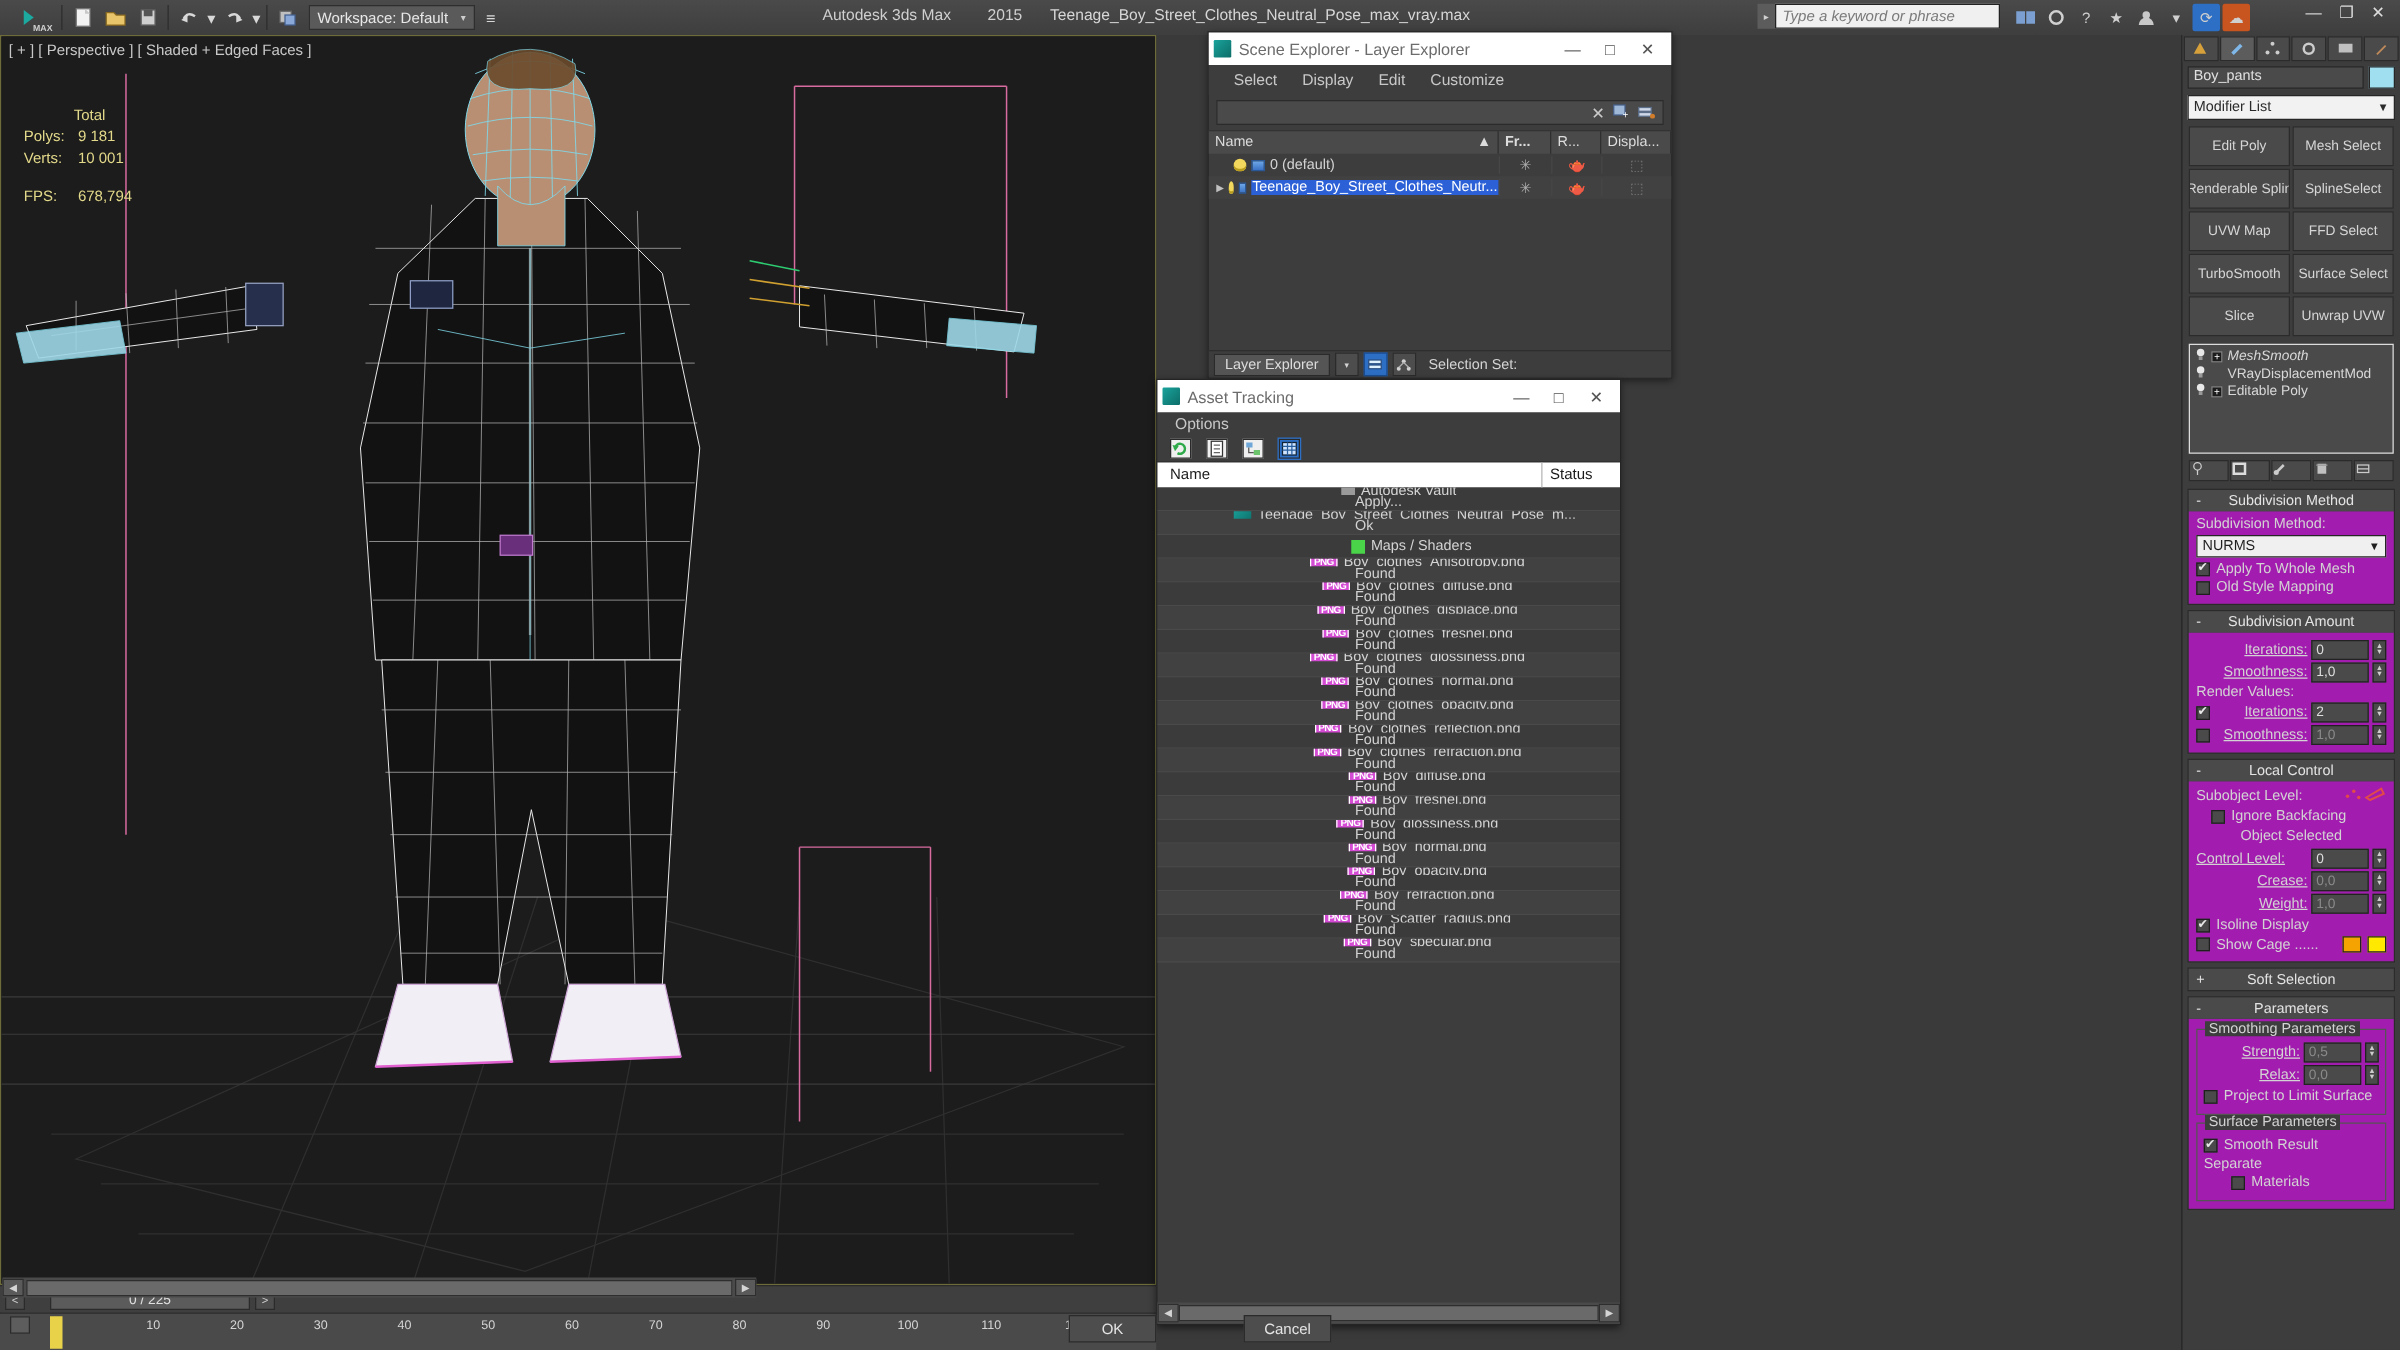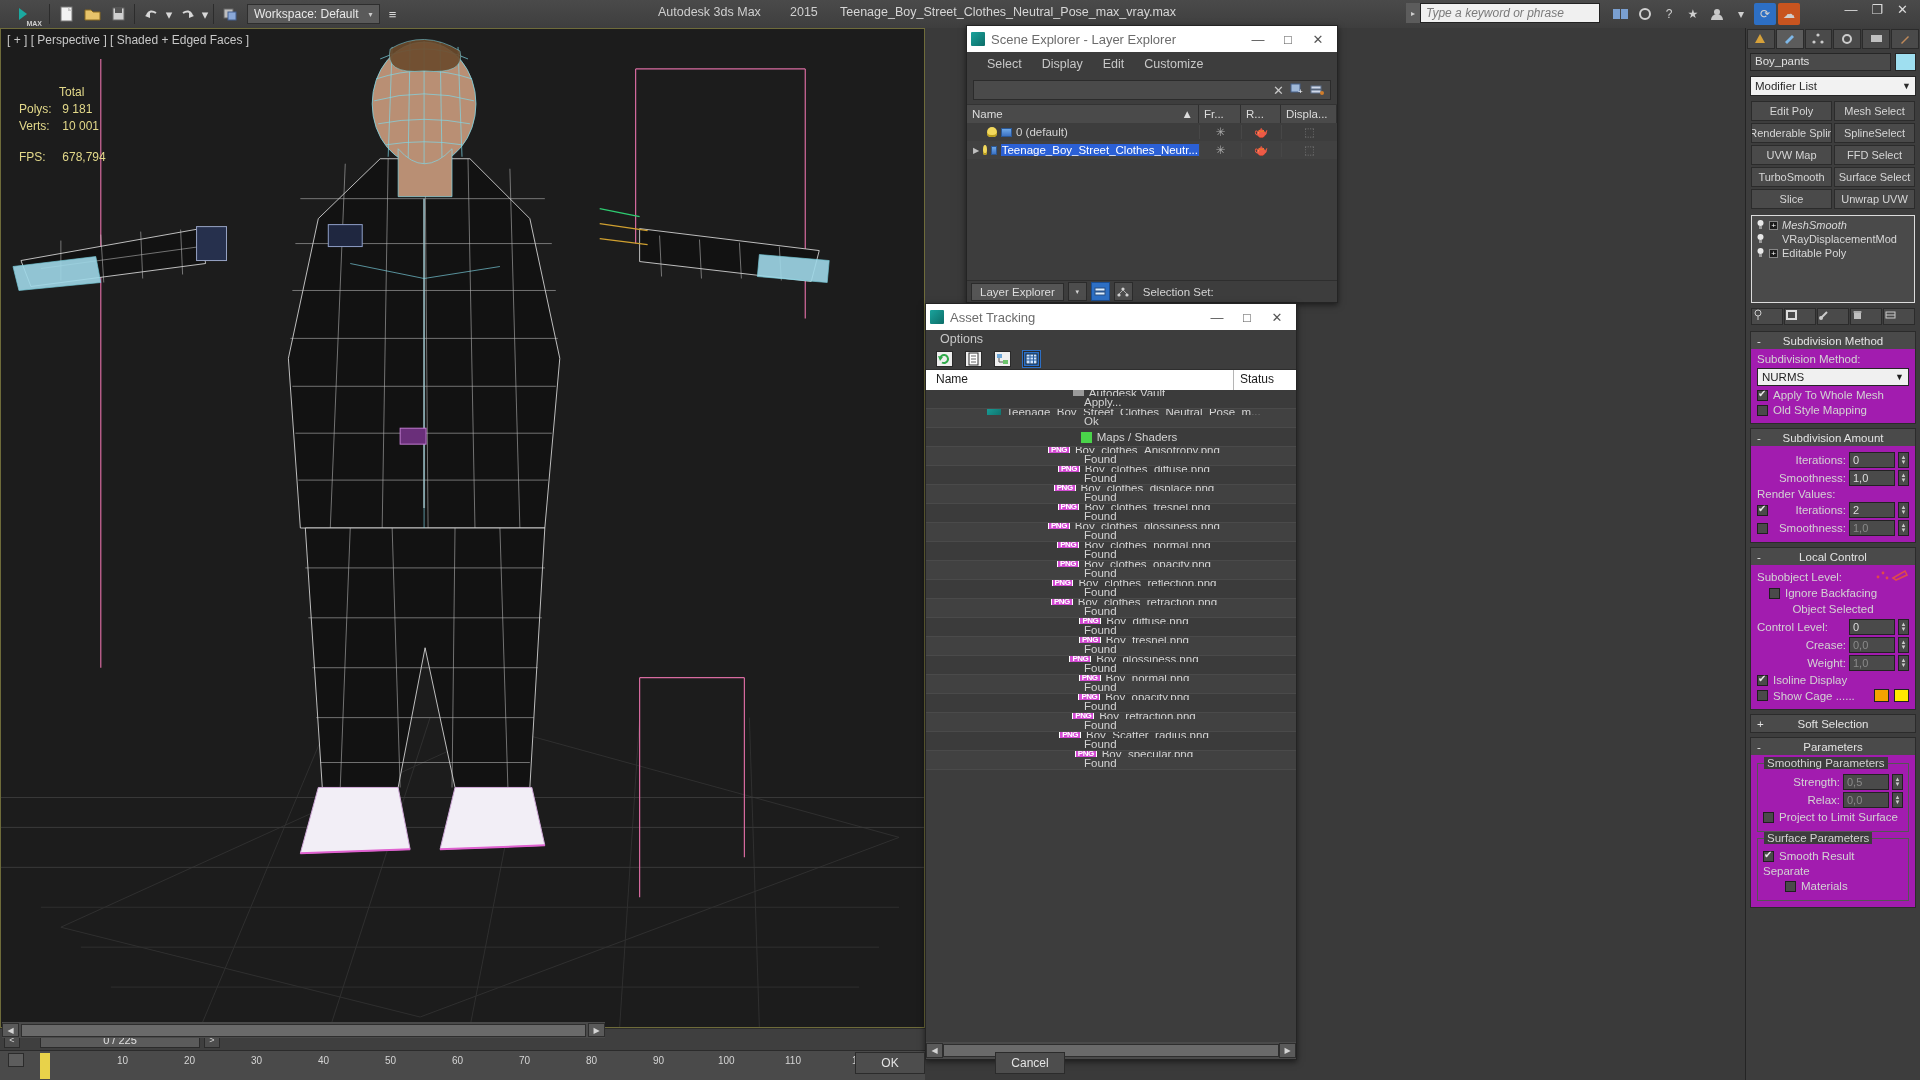--- a/index.html
+++ b/index.html
@@ -74,21 +74,21 @@
   #sceneExplorer { left:925px; top:25px; width:372px; height:278px;margin-left:41px; }
   .se-search { margin:4px 6px; height:20px; background:#4a4a4a; border:1px solid #2b2b2b;
      display:flex; align-items:center;}
   .se-searchinput { flex:1; height:100%; background:transparent; border:none; color:#ddd;
      font-size:11px; padding:0 4px;}
   .se-icons { display:flex; align-items:center; gap:6px; padding-right:6px; }
   .se-hdr { display:flex; height:19px; background:#4a4a4a; border-top:1px solid #333;
      font-size:11.5px; color:#dcdcdc; }
   .se-hdr > div { border-right:1px solid #2f2f2f; padding:2px 5px; display:flex; align-items:center;}
   .se-hdr .c1 { flex:1; justify-content:space-between;}
-  .se-hdr .c2 { width:42px;} .se-hdr .c3 { width:40px;} .se-hdr .c4 { width:56px;}
+  .se-hdr .c2 { width:42px;font-weight:bold;} .se-hdr .c3 { width:40px;} .se-hdr .c4 { width:56px;}
   .se-row { display:flex; height:18px; font-size:11.5px; align-items:center; }
   .se-row .n { flex:1; display:flex; align-items:center; gap:4px; padding-left:6px; overflow:hidden;}
   .se-row .cell { width:42px; display:flex; align-items:center; justify-content:center;
      border-left:1px solid #474747;}
   .se-row .cell.c3 { width:40px;} .se-row .cell.c4 { width:56px;}
   .se-row.alt { background:#414141; }
   .se-row.sel .label { background:#2b60d6; color:#fff; padding:0 1px; }
   .bulb { width:10px;height:10px; border-radius:50% 50% 40% 40%; background:#f2d85c;
      box-shadow:inset 0 -2px 0 #b89c1e; display:inline-block;}
   .layicon { width:11px;height:9px; background:linear-gradient(#6ea8e8,#3c72c4); display:inline-block;
@@ -162,21 +162,21 @@
      display:flex;align-items:center;justify-content:center; font-size:9px; color:#d0d0d0;}
   .ctab.on { background:#5c5c5c; }
   .namerow { display:flex; align-items:center; gap:4px; padding:3px 4px;}
   .namefield { flex:1; height:18px; background:#4a4a4a; border:1px solid #262626; color:#e0e0e0;
      font-size:11.5px; padding:1px 4px;}
   .swatch { width:21px;height:18px; background:#9fdff0; border:1px solid #262626;}
   .modlist { margin:2px 4px; height:20px; background:#f2f2f2; border:1px solid #262626;
      display:flex; align-items:center; padding:0 4px; color:#2a2a2a; font-size:11.5px;}
   .modlist .cv { margin-left:auto; font-size:9px;}
   .modgrid { display:grid; grid-template-columns:1fr 1fr; gap:2px; padding:3px 5px;}
-  .modbtn { height:20px; background:#4a4a4a; border:1px solid #2b2b2b; color:#d6d6d6;
+  .modbtn { height:32px; background:#4a4a4a; border:1px solid #2b2b2b; color:#d6d6d6;
      font-size:11px; display:flex; align-items:center; justify-content:center; overflow:hidden;
      white-space:nowrap;}
   .stack { margin:3px 5px; height:88px; background:#4a4a4a; border:1px solid #dcdcdc; padding:2px;}
   .stackrow { height:14px; display:flex; align-items:center; gap:4px; font-size:11px;
      color:#d8d8d8; padding-left:2px;}
   .stackrow.i { font-style:italic; }
   .plusbox { width:9px;height:9px; background:#1c1c1c; border:1px solid #888; color:#fff;
      font-size:8px; line-height:7px; text-align:center; display:inline-block;}
   .stackbar { display:flex; gap:1px; padding:2px 5px; }
   .sbtn { flex:1; height:17px; background:#4a4a4a; border:1px solid #2b2b2b; }
@@ -187,21 +187,21 @@
   .rollbody { padding:4px 6px; background:#a21caf; }
   .lbl { font-size:11.5px; color:#d3d3d3; }
   .ddl { height:18px; background:#f0f0f0; border:1px solid #262626; color:#1f1f1f;
      display:flex; align-items:center; padding:0 4px; font-size:11.5px; margin:3px 0;}
   .ddl .cv { margin-left:auto; font-size:9px;}
   .ck { display:flex; align-items:center; gap:5px; margin:3px 0; font-size:11.5px; color:#d3d3d3;}
   .box { width:11px;height:11px; background:#4a4a4a; border:1px solid #1f1f1f; display:inline-block;
      position:relative;}
   .box.on:after { content:"✔"; position:absolute; left:0px; top:-3px; font-size:10px; color:#e8e8e8;}
   .spin { display:flex; align-items:center; justify-content:flex-end; gap:3px; margin:2px 0;}
-  .spin .sl { font-size:11.5px; color:#d3d3d3;}
+  .spin .sl { font-size:11.5px; color:#d3d3d3;text-decoration:underline;}
   .spinf { width:46px;height:16px; background:#4a4a4a; border:1px solid #222; color:#dedede;
      font-size:11px; padding:0 3px; display:flex; align-items:center;}
   .spar { width:11px;height:16px; background:#4a4a4a; border:1px solid #222; display:flex;
      flex-direction:column; align-items:center; justify-content:center; font-size:6px; line-height:5px; color:#ccc;}
   .grpbox { border:1px solid #555; margin:6px 3px 4px 3px; padding:8px 5px 5px 5px; position:relative;}
   .grplbl { position:absolute; top:-7px; left:6px; background:#3d3d3d; padding:0 3px;
      font-size:11.5px; color:#d3d3d3;}
   .cgbox { width:15px;height:13px; display:inline-block; border:1px solid #222;}
 
   .rowflex { display:flex; align-items:center; }

